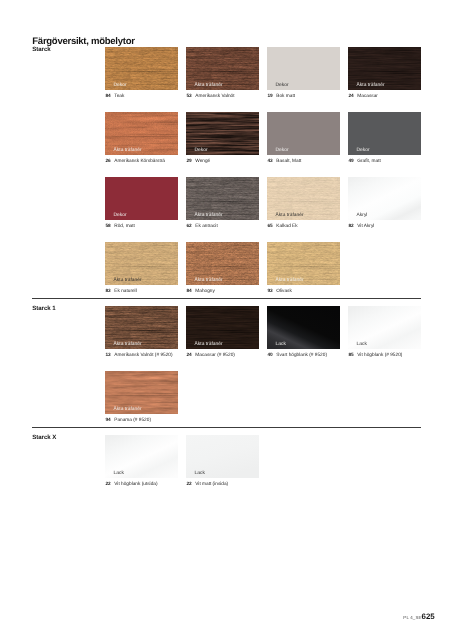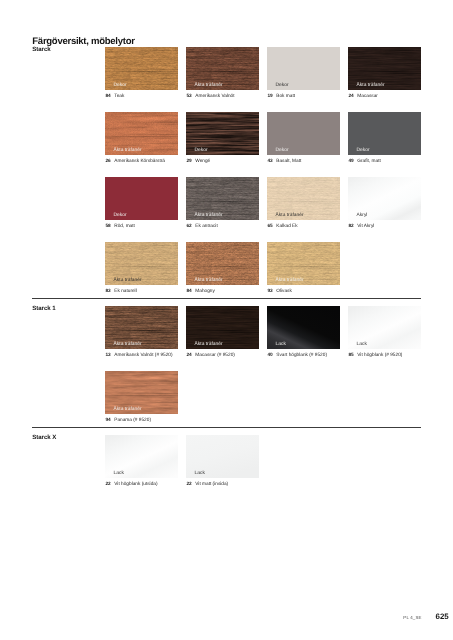--- a/index.html
+++ b/index.html
@@ -24,21 +24,21 @@
   .cell{position:absolute;width:73px;}
   .sw{position:relative;width:73px;height:43px;overflow:hidden;}
   .sw svg{position:absolute;left:0;top:0;width:73px;height:43px;display:block;}
   .mat{position:absolute;left:8.6px;bottom:1.5px;font-size:4.85px;color:#f0efed;
        white-space:nowrap;letter-spacing:0.02px;line-height:4.6px;z-index:3;}
   .cell.darklabel .mat{color:#2c2c2c;}
   .cap{position:absolute;left:0.4px;top:46.9px;font-size:4.75px;color:#262626;white-space:nowrap;line-height:5px;}
   .cap .code{font-weight:bold;}
   .cap .nm{padding-left:3.6px;}
   .footer{position:absolute;left:403.3px;top:611.6px;font-size:4.4px;color:#4a4a4a;letter-spacing:0.16px;}
-  .footer .pg{font-size:7.9px;font-weight:bold;color:#1a1a1a;margin-left:14px;letter-spacing:-0.1px;}
+  .footer .pg{font-size:7.9px;font-weight:bold;color:#1a1a1a;margin-left:0;letter-spacing:-0.1px;}
 </style>
 </head>
 <body>
 
 <svg class="tex-defs" width="0" height="0" aria-hidden="true" style="position:absolute;left:-9999px;top:-9999px">
 <defs>
   <filter id="grainA" x="0" y="0" width="100%" height="100%" color-interpolation-filters="sRGB">
     <feTurbulence type="fractalNoise" baseFrequency="0.03 1.25" numOctaves="5" seed="11" result="t"></feTurbulence>
     <feColorMatrix in="t" type="matrix" values="0 0 0 0 0  0 0 0 0 0  0 0 0 0 0  1.15 0.5 0 0 -0.28"></feColorMatrix>
   </filter>

